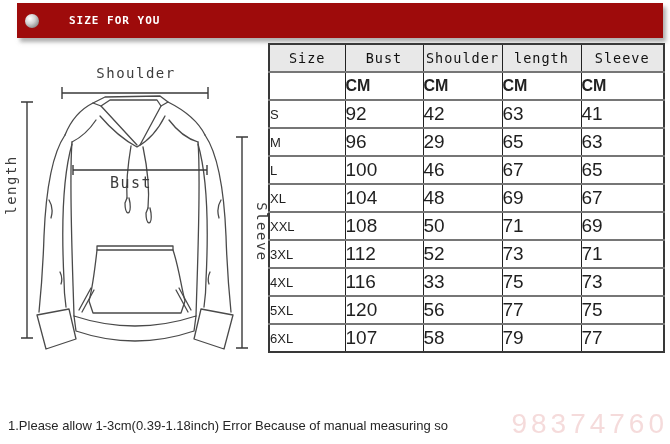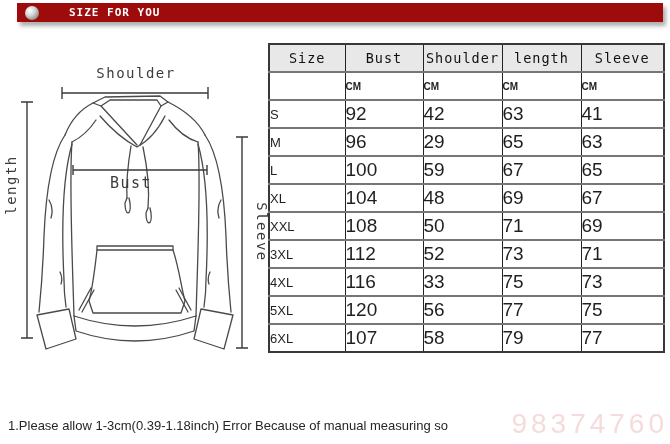--- a/index.html
+++ b/index.html
@@ -3,21 +3,21 @@
 <meta charset="utf-8">
 <style>
   * { margin:0; padding:0; box-sizing:border-box; }
   html,body { background:#fff; }
   #stage {
     position:relative; width:670px; height:444px; background:#fff;
     overflow:hidden; font-family:"Liberation Sans", sans-serif;
   }
   
   .banner {
-    position:absolute; left:17px; top:3px; width:646px; height:19px;
+    position:absolute; left:17px; top:3px; width:646px; height:35px;
     background:#9e0b0b; display:flex; align-items:center;
     box-shadow:3px 4px 4px rgba(110,110,110,.55);
   }
   .rivet {
     width:14px; height:14px; border-radius:50%; margin-left:8px;
     background:radial-gradient(circle at 35% 32%, #ffffff 0%, #d2d2d2 40%, #8a8a8a 78%, #6f6f6f 100%);
   }
   .banner-title {
     color:#fff; font-family:"DejaVu Sans Mono", monospace; font-weight:bold;
     font-size:11px; letter-spacing:1px; margin-left:30px;
@@ -33,21 +33,21 @@
     border-left:1.5px solid #222; border-top:2px solid #767676;
     vertical-align:middle; height:28px; padding:0;
     overflow:hidden; white-space:nowrap;
   }
   .size-table th:first-child, .size-table td:first-child { border-left:none; }
   .size-table tr:first-child th { border-top:none; }
   .header-row th {
     background:#e8e8e8; font-family:"DejaVu Sans Mono", monospace;
     font-weight:normal; font-size:13.5px; letter-spacing:1px; color:#111;
   }
-  .unit-row td { font-weight:bold; font-size:10px; color:#222; }
+  .unit-row td { font-weight:bold; font-size:16px; color:#222; }
   .data-row td { font-size:19px; color:#1f1f1f; }
   .data-row td.size-cell { font-size:13px; }
   
   .notes {
     position:absolute; left:8px; top:377px; z-index:2;
     font-size:13px; line-height:1.5; color:#262626; white-space:pre-wrap;
   }
   
   .watermark {
     position:absolute; right:2px; bottom:4px; z-index:1;
@@ -147,21 +147,21 @@
         <tr class="data-row">
           <td class="size-cell">M</td>
           <td class="value-cell">96</td>
           <td class="value-cell">29</td>
           <td class="value-cell">65</td>
           <td class="value-cell">63</td>
         </tr>
         <tr class="data-row">
           <td class="size-cell">L</td>
           <td class="value-cell">100</td>
-          <td class="value-cell">59</td>
+          <td class="value-cell">46</td>
           <td class="value-cell">67</td>
           <td class="value-cell">65</td>
         </tr>
         <tr class="data-row">
           <td class="size-cell">XL</td>
           <td class="value-cell">104</td>
           <td class="value-cell">48</td>
           <td class="value-cell">69</td>
           <td class="value-cell">67</td>
         </tr>

